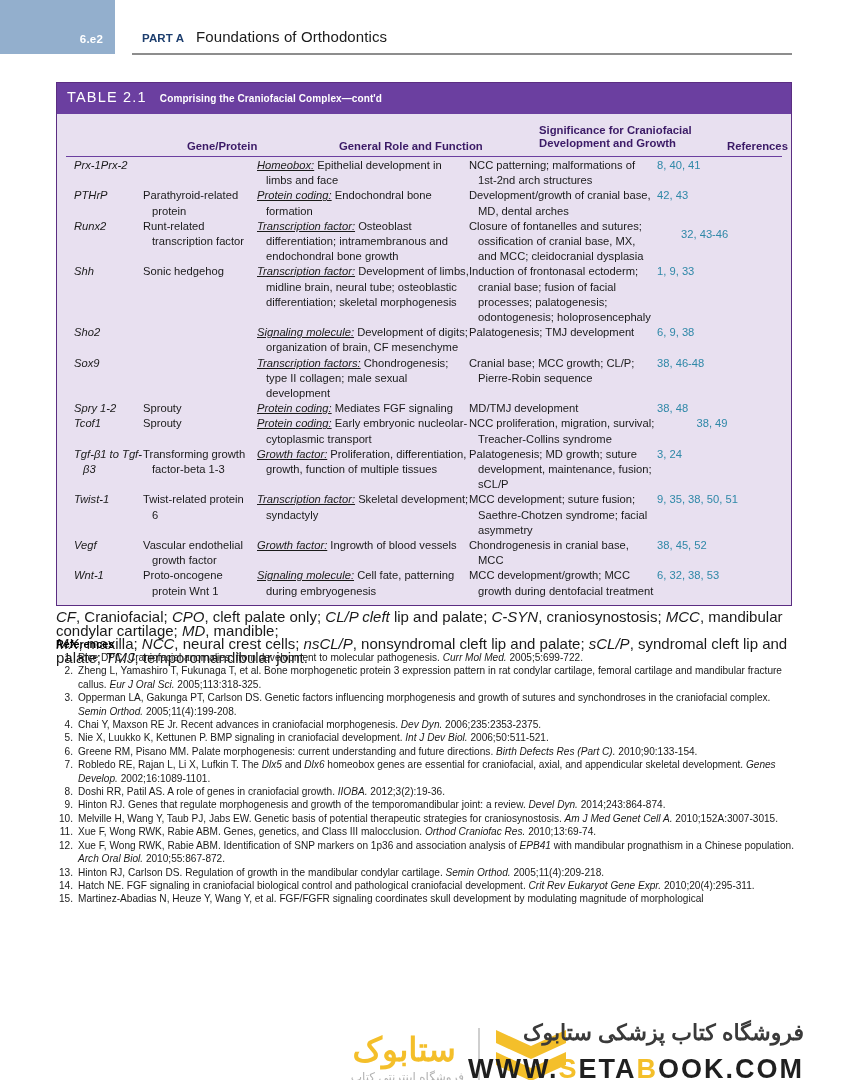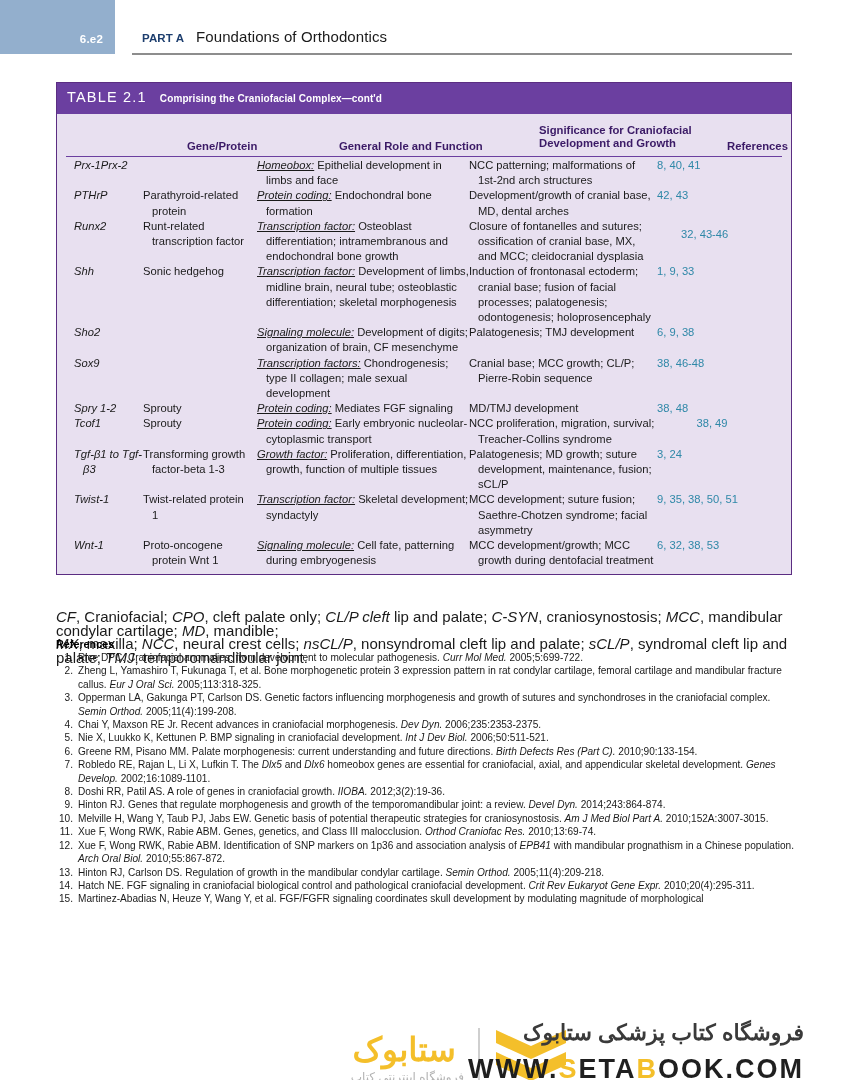--- a/index.html
+++ b/index.html
@@ -239,24 +239,31 @@
       </div>
       <div class="trow" style="position: relative; height: 45.6094px;">
         <div class="cell c-gene" style="top: 0px;">Tgf-β1 to Tgf-β3</div>
         <div class="cell c-prot" style="top: 0px;">Transforming growth factor-beta 1-3</div>
         <div class="cell c-role" style="top: 0px;"><span class="ital">Growth factor:</span> Proliferation, differentiation, growth, function of multiple tissues</div>
         <div class="cell c-sig" style="top: 0px;">Palatogenesis; MD growth; suture development, maintenance, fusion; sCL/P</div>
         <div class="cell c-ref" style="top: 0px;">3, 24</div>
       </div>
       <div class="trow" style="position: relative; height: 45.6094px;">
         <div class="cell c-gene" style="top: 0px;">Twist-1</div>
-        <div class="cell c-prot" style="top: 0px;">Twist-related protein 1</div>
+        <div class="cell c-prot" style="top: 0px;">Twist-related protein 6</div>
         <div class="cell c-role" style="top: 0px;"><span class="ital">Transcription factor:</span> Skeletal development; syndactyly</div>
         <div class="cell c-sig" style="top: 0px;">MCC development; suture fusion; Saethre-Chotzen syndrome; facial asymmetry</div>
         <div class="cell c-ref" style="top: 0px;">9, 35, 38, 50, 51</div>
+      </div>
+      <div class="trow" style="position: relative; height: 30.4062px;">
+        <div class="cell c-gene" style="top: 0px;">Vegf</div>
+        <div class="cell c-prot" style="top: 0px;">Vascular endothelial growth factor</div>
+        <div class="cell c-role" style="top: 0px;"><span class="ital">Growth factor:</span> Ingrowth of blood vessels</div>
+        <div class="cell c-sig" style="top: 0px;">Chondrogenesis in cranial base, MCC</div>
+        <div class="cell c-ref" style="top: 0px;">38, 45, 52</div>
       </div>
       <div class="trow" style="position: relative; height: 30.4062px;">
         <div class="cell c-gene" style="top: 0px;">Wnt-1</div>
         <div class="cell c-prot" style="top: 0px;">Proto-oncogene protein Wnt 1</div>
         <div class="cell c-role" style="top: 0px;"><span class="ital">Signaling molecule:</span> Cell fate, patterning during embryogenesis</div>
         <div class="cell c-sig" style="top: 0px;">MCC development/growth; MCC growth during dentofacial treatment</div>
         <div class="cell c-ref" style="top: 0px;">6, 32, 38, 53</div>
       </div>
     </div>
 </div>
@@ -268,21 +275,21 @@
 <div class="reflist" id="reflist" style="top: 651px;">
     <div class="refitem"><span class="refnum">1.</span>Rice DPC. Craniofacial anomalies: from development to molecular pathogenesis. <i>Curr Mol Med.</i> 2005;5:699-722.</div>
     <div class="refitem"><span class="refnum">2.</span>Zheng L, Yamashiro T, Fukunaga T, et al. Bone morphogenetic protein 3 expression pattern in rat condylar cartilage, femoral cartilage and mandibular fracture callus. <i>Eur J Oral Sci.</i> 2005;113:318-325.</div>
     <div class="refitem"><span class="refnum">3.</span>Opperman LA, Gakunga PT, Carlson DS. Genetic factors influencing morphogenesis and growth of sutures and synchondroses in the craniofacial complex. <i>Semin Orthod.</i> 2005;11(4):199-208.</div>
     <div class="refitem"><span class="refnum">4.</span>Chai Y, Maxson RE Jr. Recent advances in craniofacial morphogenesis. <i>Dev Dyn.</i> 2006;235:2353-2375.</div>
     <div class="refitem"><span class="refnum">5.</span>Nie X, Luukko K, Kettunen P. BMP signaling in craniofacial development. <i>Int J Dev Biol.</i> 2006;50:511-521.</div>
     <div class="refitem"><span class="refnum">6.</span>Greene RM, Pisano MM. Palate morphogenesis: current understanding and future directions. <i>Birth Defects Res (Part C).</i> 2010;90:133-154.</div>
     <div class="refitem"><span class="refnum">7.</span>Robledo RE, Rajan L, Li X, Lufkin T. The <i>Dlx5</i> and <i>Dlx6</i> homeobox genes are essential for craniofacial, axial, and appendicular skeletal development. <i>Genes Develop.</i> 2002;16:1089-1101.</div>
     <div class="refitem"><span class="refnum">8.</span>Doshi RR, Patil AS. A role of genes in craniofacial growth. <i>IIOBA.</i> 2012;3(2):19-36.</div>
     <div class="refitem"><span class="refnum">9.</span>Hinton RJ. Genes that regulate morphogenesis and growth of the temporomandibular joint: a review. <i>Devel Dyn.</i> 2014;243:864-874.</div>
-    <div class="refitem"><span class="refnum">10.</span>Melville H, Wang Y, Taub PJ, Jabs EW. Genetic basis of potential therapeutic strategies for craniosynostosis. <i>Am J Med Biol Part A.</i> 2010;152A:3007-3015.</div>
+    <div class="refitem"><span class="refnum">10.</span>Melville H, Wang Y, Taub PJ, Jabs EW. Genetic basis of potential therapeutic strategies for craniosynostosis. <i>Am J Med Genet Cell A.</i> 2010;152A:3007-3015.</div>
     <div class="refitem"><span class="refnum">11.</span>Xue F, Wong RWK, Rabie ABM. Genes, genetics, and Class III malocclusion. <i>Orthod Craniofac Res.</i> 2010;13:69-74.</div>
     <div class="refitem"><span class="refnum">12.</span>Xue F, Wong RWK, Rabie ABM. Identification of SNP markers on 1p36 and association analysis of <i>EPB41</i> with mandibular prognathism in a Chinese population. <i>Arch Oral Biol.</i> 2010;55:867-872.</div>
     <div class="refitem"><span class="refnum">13.</span>Hinton RJ, Carlson DS. Regulation of growth in the mandibular condylar cartilage. <i>Semin Orthod.</i> 2005;11(4):209-218.</div>
     <div class="refitem"><span class="refnum">14.</span>Hatch NE. FGF signaling in craniofacial biological control and pathological craniofacial development. <i>Crit Rev Eukaryot Gene Expr.</i> 2010;20(4):295-311.</div>
     <div class="refitem"><span class="refnum">15.</span>Martinez-Abadias N, Heuze Y, Wang Y, et al. FGF/FGFR signaling coordinates skull development by modulating magnitude of morphological</div>
   </div>
 
 <div class="fade"></div>
 
 <div class="footer">

